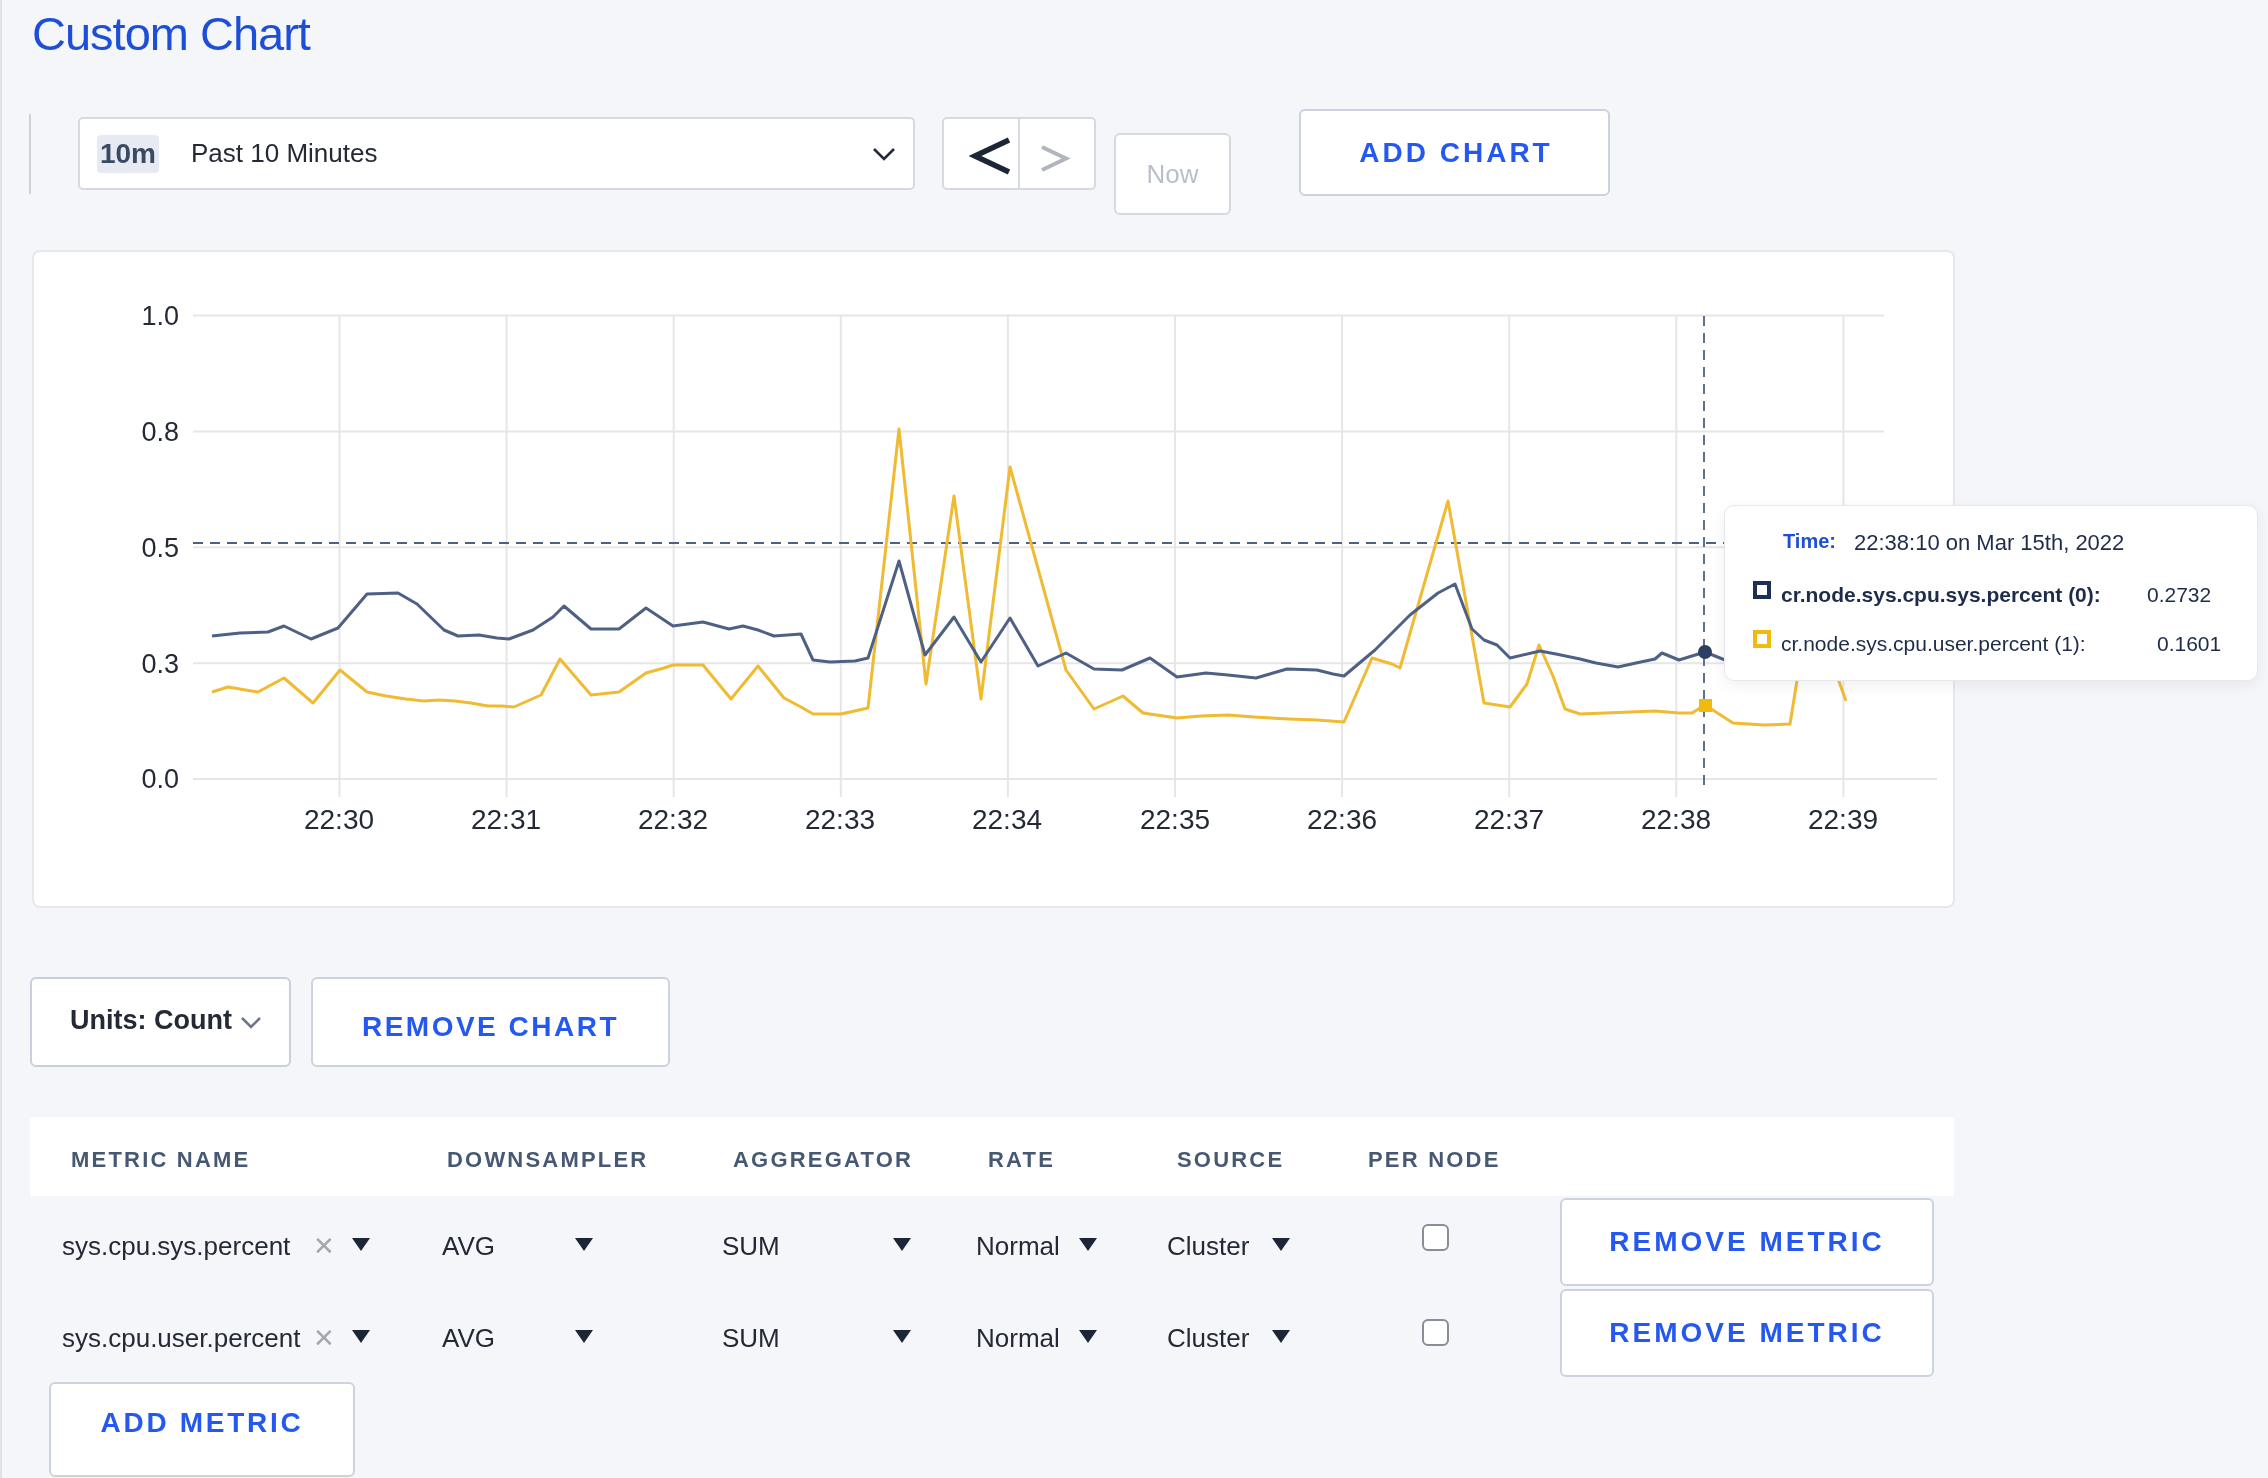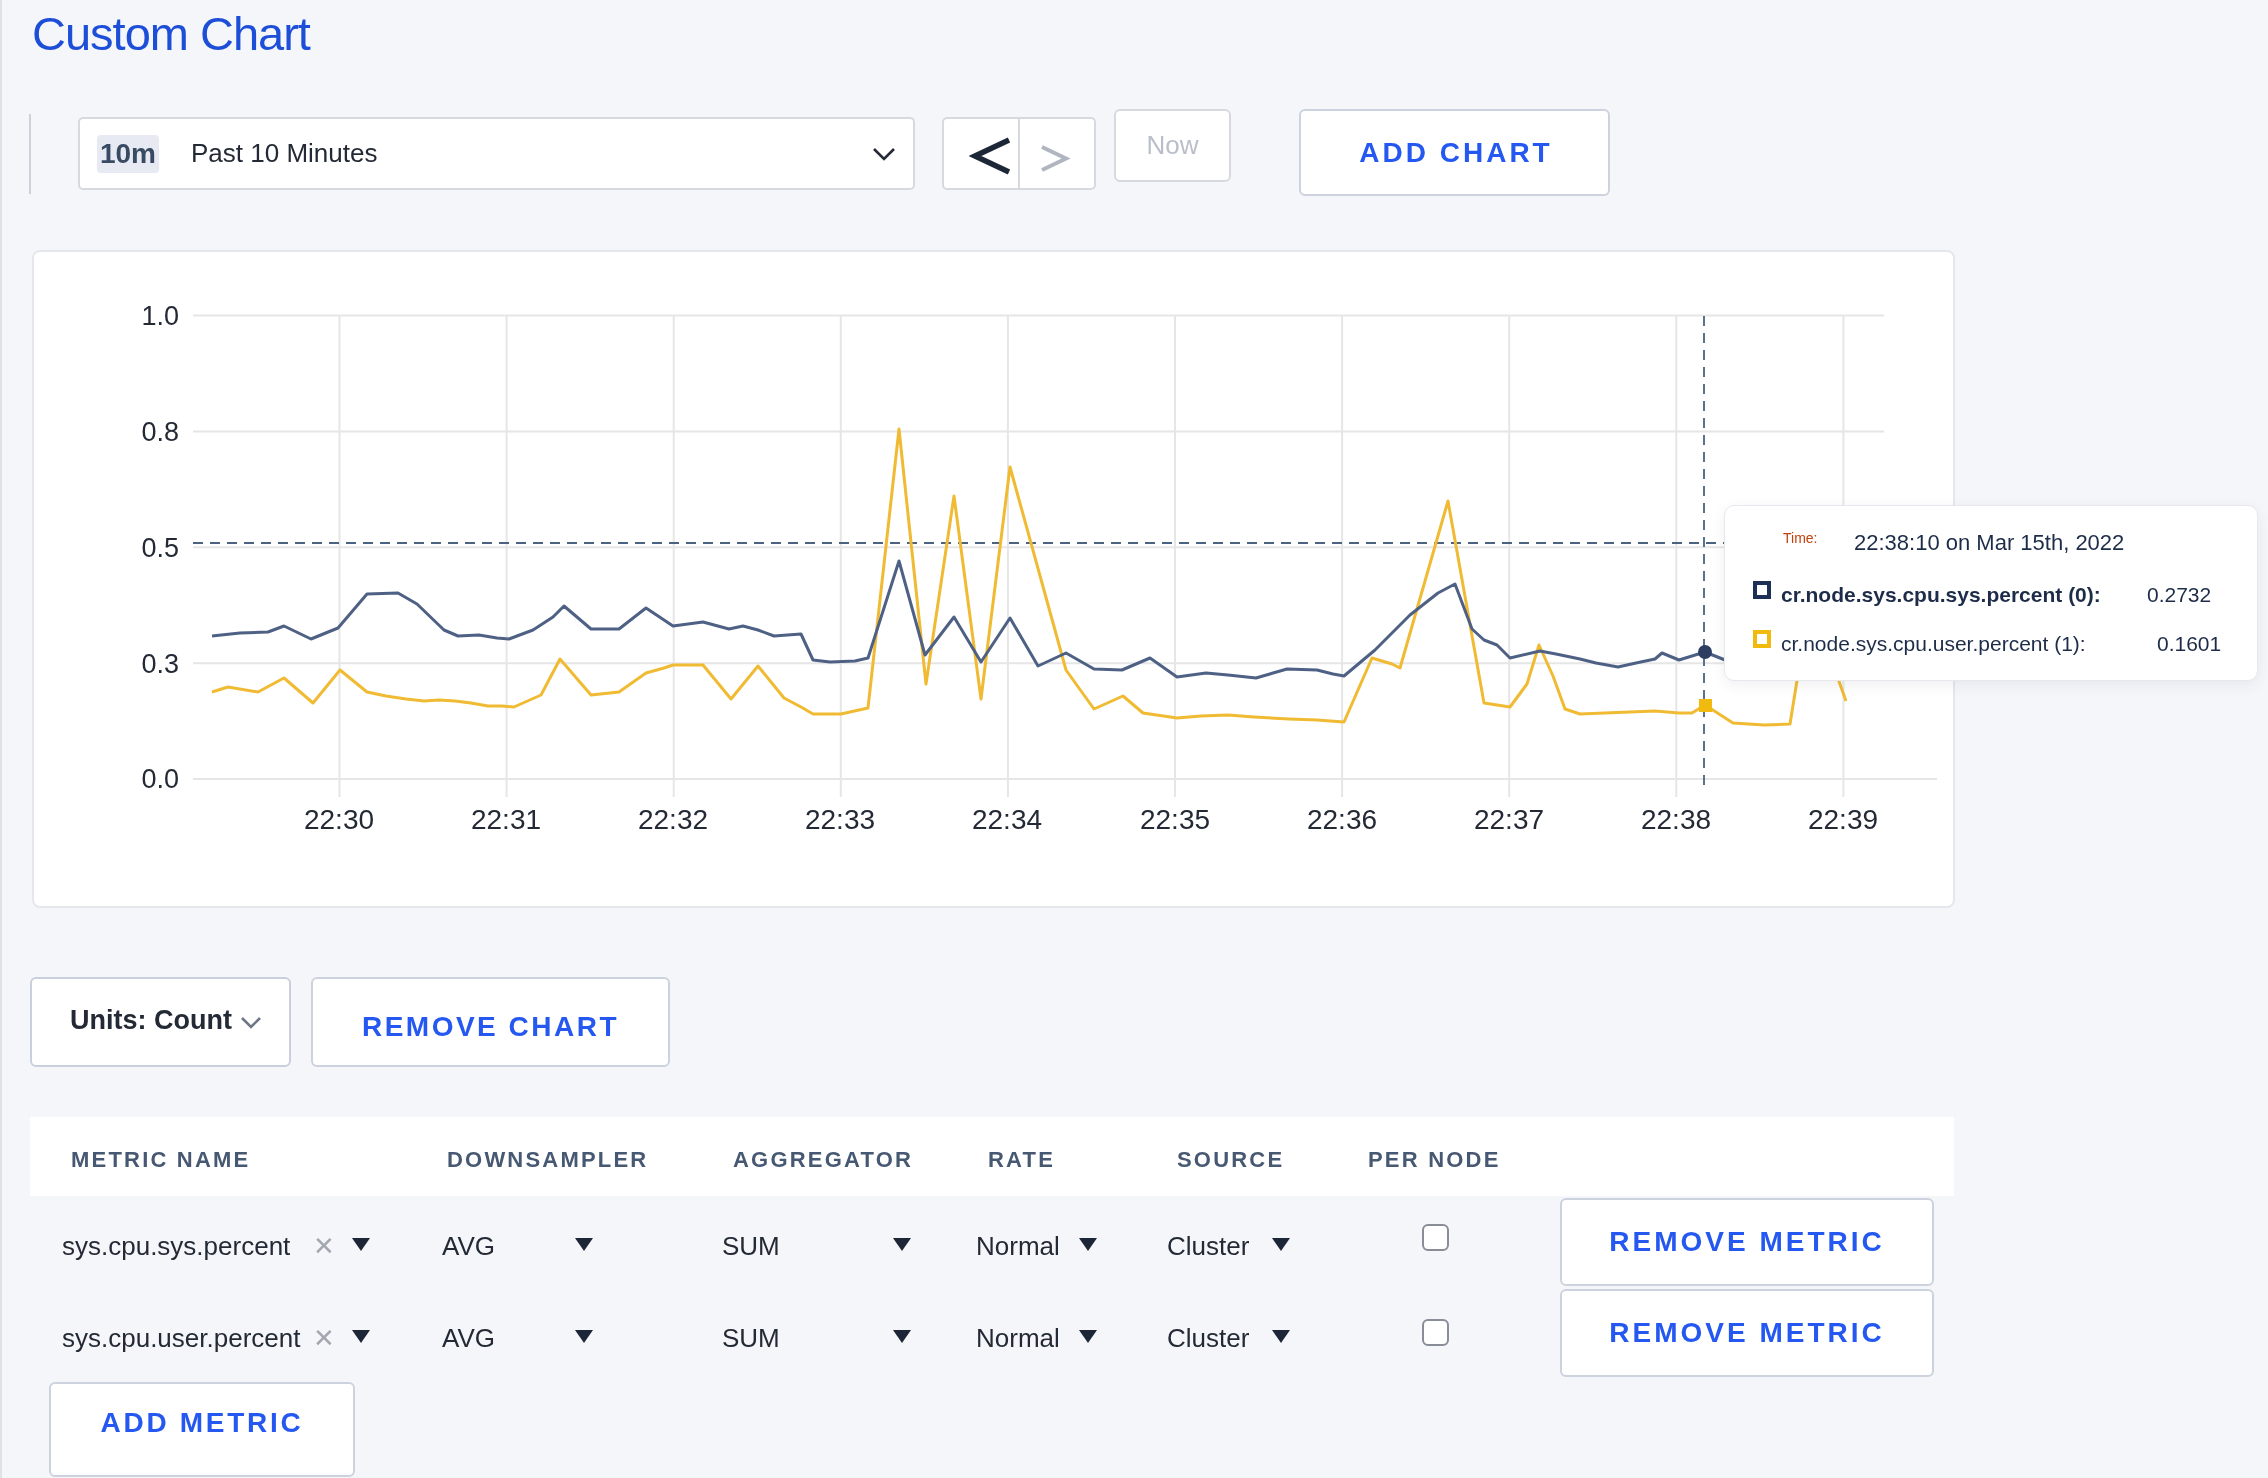--- a/index.html
+++ b/index.html
@@ -31,21 +31,21 @@
 
 <div class="abs" style="left:942px; top:117px; width:154px; height:73px; background:#fff; border:2px solid #d6d9e0; border-radius:5px;"></div>
 <div class="abs" style="left:1018px; top:117px; width:2px; height:73px; background:#d6d9e0;"></div>
 <svg class="abs" style="left:969px; top:137px;" width="46" height="38" viewBox="0 0 46 38">
     <polyline points="40,3 6,19 40,35" fill="none" stroke="#1d2637" stroke-width="5.5"></polyline>
   </svg>
 <svg class="abs" style="left:1037px; top:144px;" width="34" height="29" viewBox="0 0 34 29">
     <polyline points="5,3 29,14.5 5,26" fill="none" stroke="#b0b5bf" stroke-width="4"></polyline>
   </svg>
 
-<div class="btn" style="left:1114px; top:109px; width:117px; height:73px; border-color:#d6d9e0;">
+<div class="btn" style="left:1114px; top:133px; width:117px; height:82px; border-color:#d6d9e0;">
     <span style="font-size:26px; color:#b9bfca;">Now</span>
   </div>
 
 <div class="btn" style="left:1299px; top:109px; width:311px; height:87px;">
     <span class="bluetxt" style="padding-left:3px;">ADD CHART</span>
   </div>
 
 <div class="abs" style="left:32px; top:250px; width:1923px; height:658px; background:#fff; border:2px solid #e5e7ec; border-radius:8px;"></div>
 <svg class="abs" style="left:32px; top:250px;" width="1923" height="658" viewBox="32 250 1923 658" fill="none">
 
@@ -93,21 +93,21 @@
   </g>
 
   <polyline stroke="#f0bb33" stroke-width="3" stroke-linejoin="round" points="212,692 228,687 258,692 284,678 313,703 340,670 367,692 386,696 406,699 424,701 439,700 455,701 471,703 488,706 502,706 514,707 541,695 560,659 591,695 619,692 646,673 664,668 673,665 703,665 731,699 758,666 784,698 801,707 813,714 841,714 868,708 899,429 926,684 954,496 981,699 1010,467 1066,670 1094,709 1123,696 1143,713 1177,718 1201,716 1228,715 1254,717 1289,719 1317,720 1344,722 1372,658 1392,664 1400,668 1448,501 1484,703 1510,707 1527,684 1539,645 1553,676 1565,709 1580,714 1605,713 1630,712 1655,711 1679,713 1692,713 1705,705 1733,723 1764,725 1790,724 1810,600 1846,701"></polyline>
 
   <polyline stroke="#4e6184" stroke-width="3" stroke-linejoin="round" points="212,636 240,633 268,632 284,626 311,639 338,628 367,594 398,593 417,604 444,630 458,636 479,635 497,638 509,639 533,630 553,617 564,606 591,629 619,629 646,608 673,626 703,622 729,629 743,626 758,630 774,636 801,634 813,660 830,662 855,661 868,658 899,561 925,655 954,617 981,662 1010,618 1038,666 1066,653 1094,669 1122,670 1150,658 1177,677 1206,673 1228,675 1256,678 1287,669 1317,670 1333,674 1344,676 1375,650 1410,615 1438,593 1455,584 1472,629 1484,640 1497,645 1510,658 1540,651 1556,654 1580,659 1596,663 1618,667 1636,663 1655,659 1662,653 1679,660 1705,652 1730,662"></polyline>
   <circle cx="1705" cy="652" r="7" fill="#2c3f63"></circle>
   <rect x="1699" y="699" width="13" height="13" fill="#f0ba0f"></rect>
 </svg>
 
 <div class="abs" style="left:1724px; top:505px; width:534px; height:176px; background:#fff; border:1px solid #e6e8ee; border-radius:10px; box-shadow:0 4px 14px rgba(60,70,90,0.08);">
-  <div class="abs" style="left:58px; top:24px; font-size:14px; font-weight:400; color:#c2410c;">Time:</div>
+  <div class="abs" style="left:58px; top:24px; font-size:20px; font-weight:700; color:#1d4ed8;">Time:</div>
   <div class="abs" style="left:129px; top:24px; font-size:22px; color:#1d2c49;">22:38:10 on Mar 15th, 2022</div>
   <div class="abs" style="left:28px; top:75px; width:18px; height:18px; border:4px solid #1c2f55;"></div>
   <div class="abs" style="left:56px; top:77px; font-size:21px; font-weight:700; color:#1d2c49;">cr.node.sys.cpu.sys.percent (0):</div>
   <div class="abs" style="left:422px; top:77px; font-size:21px; color:#1d2c49;">0.2732</div>
   <div class="abs" style="left:28px; top:124px; width:18px; height:18px; border:4px solid #f0ba0f;"></div>
   <div class="abs" style="left:56px; top:126px; font-size:21px; font-weight:400; color:#1d2c49;">cr.node.sys.cpu.user.percent (1):</div>
   <div class="abs" style="left:432px; top:126px; font-size:21px; color:#1d2c49;">0.1601</div>
 </div>
 
 <div class="abs" style="left:30px; top:977px; width:261px; height:90px; background:#fff; border:2px solid #c9cfdd; border-radius:6px;">

